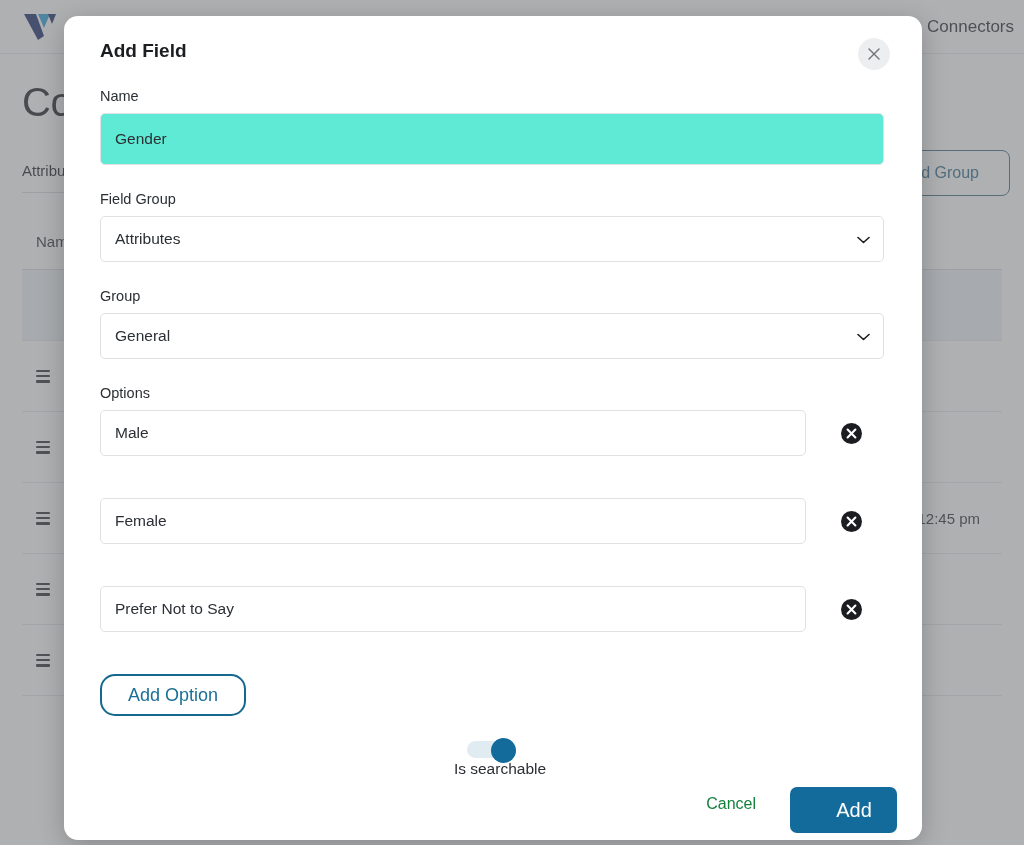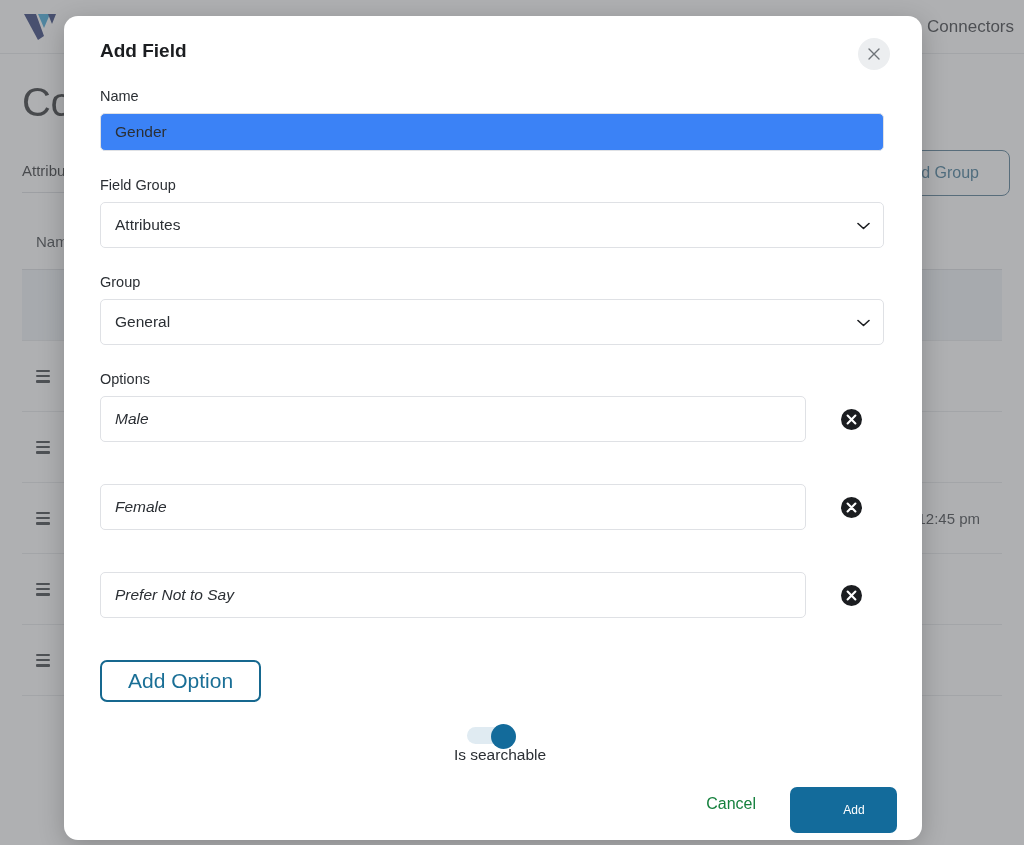--- a/index.html
+++ b/index.html
@@ -166,24 +166,24 @@
   }
 
   .field-label {
     font-size: 14.5px;
     color: #2b2f34;
     margin-bottom: 9px;
   }
 
   .text-input {
     width: 784px;
-    height: 38px;
+    height: 52px;
     border: 1px solid #dfe1e5;
     border-radius: 5px;
-    background: #3b82f6;
+    background: #5eead4;
     font-size: 15.5px;
     color: #2b2f34;
     padding: 0 14px;
     font-family: "Liberation Sans", sans-serif;
     display: flex;
     align-items: center;
   }
 
   .select-wrap {
     position: relative;
@@ -222,44 +222,43 @@
     width: 706px;
     height: 46px;
     border: 1px solid #dfe1e5;
     border-radius: 5px;
     background: #ffffff;
     font-size: 15.5px;
     color: #2b2f34;
     padding: 0 14px;
     display: flex;
     align-items: center;
-    font-style: italic;
   }
   .remove-btn {
     margin-left: 34px;
     width: 22px; height: 22px;
     border: none;
     background: transparent;
     display: flex;
     align-items: center;
     justify-content: center;
   }
   .remove-btn svg { display: block; }
 
   .add-option-btn {
     display: inline-flex;
     align-items: center;
     justify-content: center;
     height: 42px;
     padding: 0 26px;
     border: 2px solid #16688f;
-    border-radius: 7px;
+    border-radius: 15px;
     background: #ffffff;
     color: #1a6f96;
-    font-size: 21px;
+    font-size: 18px;
     font-family: "Liberation Sans", sans-serif;
   }
 
   .switch-row {
     display: flex;
     align-items: center;
     margin-top: 22px;
     flex-direction: column;
   }
   .switch {
@@ -304,21 +303,21 @@
     color: #15803d;
     font-size: 16px;
     font-family: "Liberation Sans", sans-serif;
     padding: 10px 16px;
     margin-right: 18px;
   }
   .add-btn {
     border: none;
     background: #136b9b;
     color: #ffffff;
-    font-size: 12px;
+    font-size: 20px;
     font-family: "Liberation Sans", sans-serif;
     width: 107px;
     height: 46px;
     border-radius: 7px;
     margin-bottom: -12px;
     padding-left: 21px;
   }
 </style>
 </head>
 <body>

